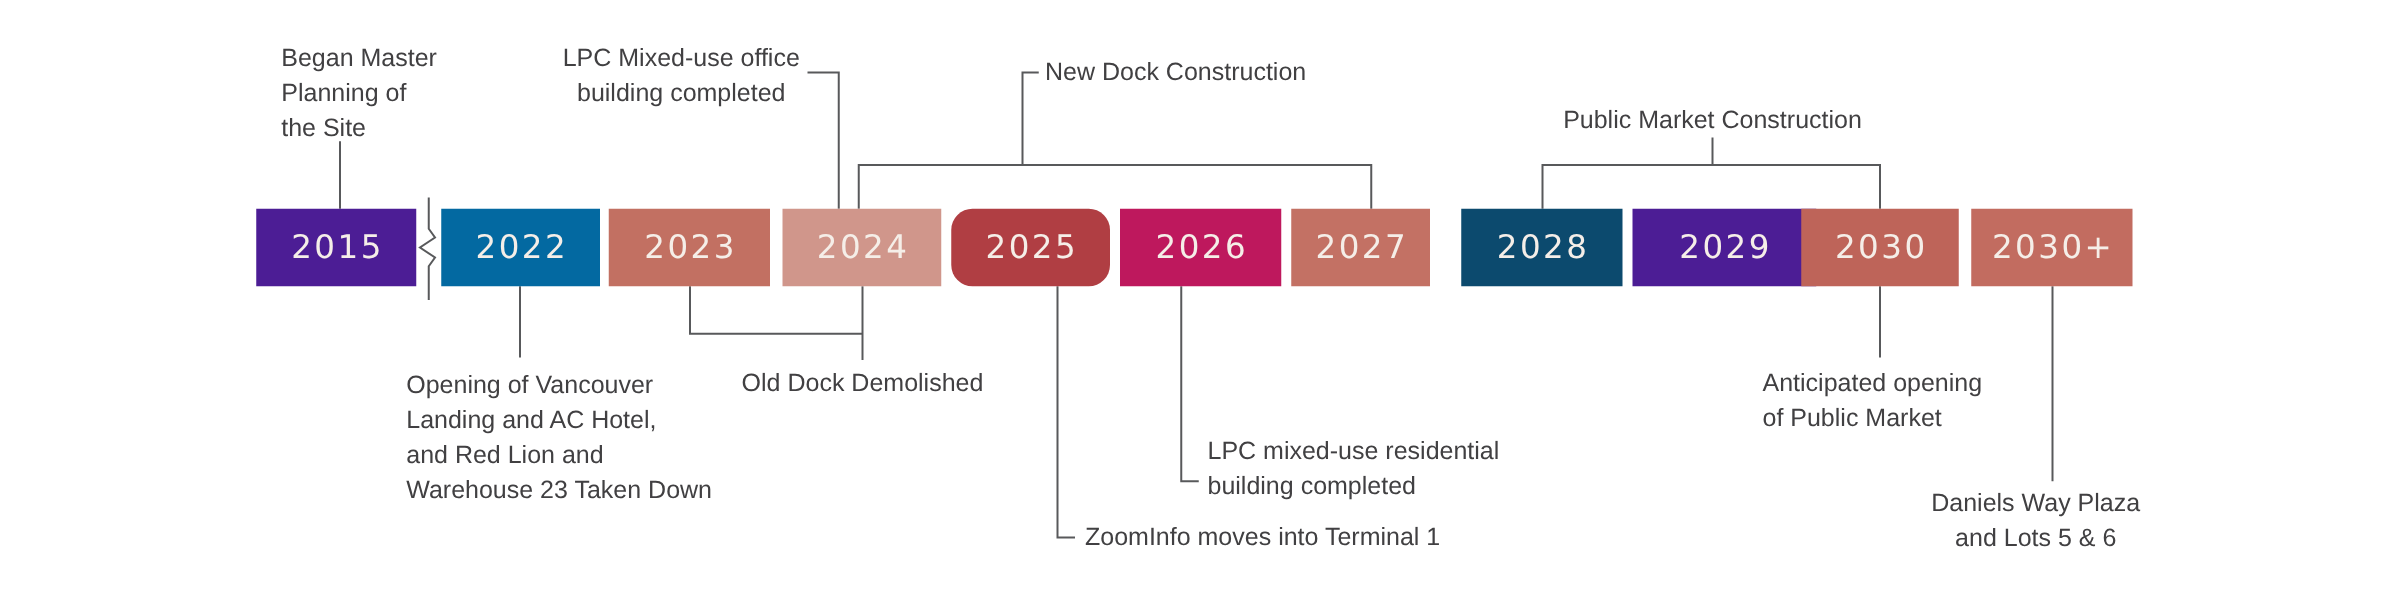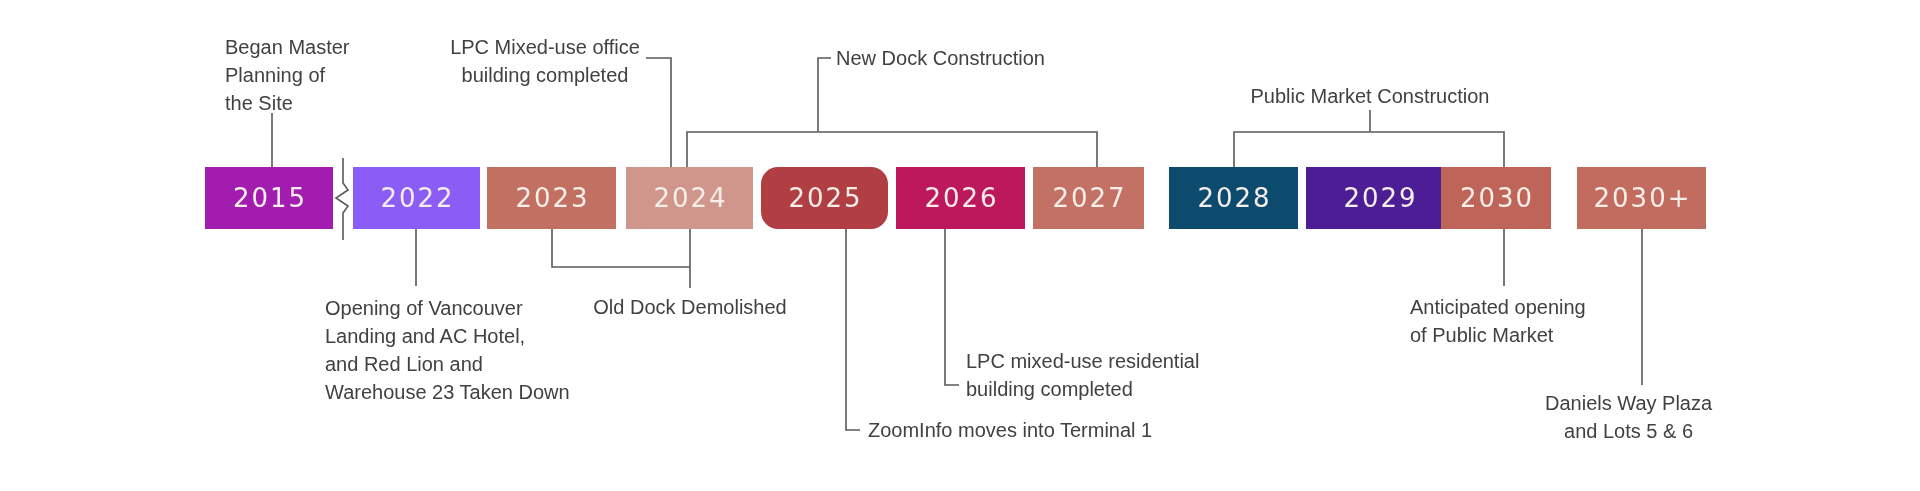--- a/index.html
+++ b/index.html
@@ -57,24 +57,24 @@
     <polyline points="416,229 416,286"></polyline>
     <polyline points="690,229 690,288"></polyline>
     <polyline points="690,267 552,267 552,229"></polyline>
     <polyline points="846,229 846,430 860,430"></polyline>
     <polyline points="945,229 945,385 959,385"></polyline>
     <polyline points="1504,229 1504,286"></polyline>
     <polyline points="1642,229 1642,385"></polyline>
   </svg>
 
   <div id="blocks">
-      <div class="year-block" style="left: 205px; width: 128px; background-color: #a21caf;">
+      <div class="year-block" style="left: 205px; width: 128px; background-color: #4c1d95;">
         <span class="year-label">2015</span>
       </div>
-      <div class="year-block" style="left: 353px; width: 127px; background-color: #8b5cf6;">
+      <div class="year-block" style="left: 353px; width: 127px; background-color: #0369a1;">
         <span class="year-label">2022</span>
       </div>
       <div class="year-block" style="left: 487px; width: 129px; background-color: rgb(194, 112, 98);">
         <span class="year-label">2023</span>
       </div>
       <div class="year-block" style="left: 626px; width: 127px; background-color: rgb(208, 150, 139);">
         <span class="year-label">2024</span>
       </div>
       <div class="year-block" style="left: 761px; width: 127px; background-color: rgb(176, 62, 67); border-radius: 17px;">
         <span class="year-label">2025</span>
@@ -84,21 +84,21 @@
       </div>
       <div class="year-block" style="left: 1033px; width: 111px; background-color: rgb(195, 113, 100);">
         <span class="year-label">2027</span>
       </div>
       <div class="year-block" style="left: 1169px; width: 129px; background-color: #0c4a6e;">
         <span class="year-label">2028</span>
       </div>
       <div class="year-block" style="left: 1306px; width: 147px; background-color: #4c1d95;">
         <span class="year-label">2029</span>
       </div>
-      <div class="year-block" style="left: 1441px; width: 110px; background-color: rgb(190, 100, 89);">
+      <div class="year-block" style="left: 1441px; width: 126px; background-color: rgb(190, 100, 89);">
         <span class="year-label">2030</span>
       </div>
       <div class="year-block" style="left: 1577px; width: 129px; background-color: rgb(194, 108, 96);">
         <span class="year-label">2030+</span>
       </div>
     </div>
 
   <div class="annotation" style="left:225px;top:33px;">Began Master
 Planning of
 the Site</div>

